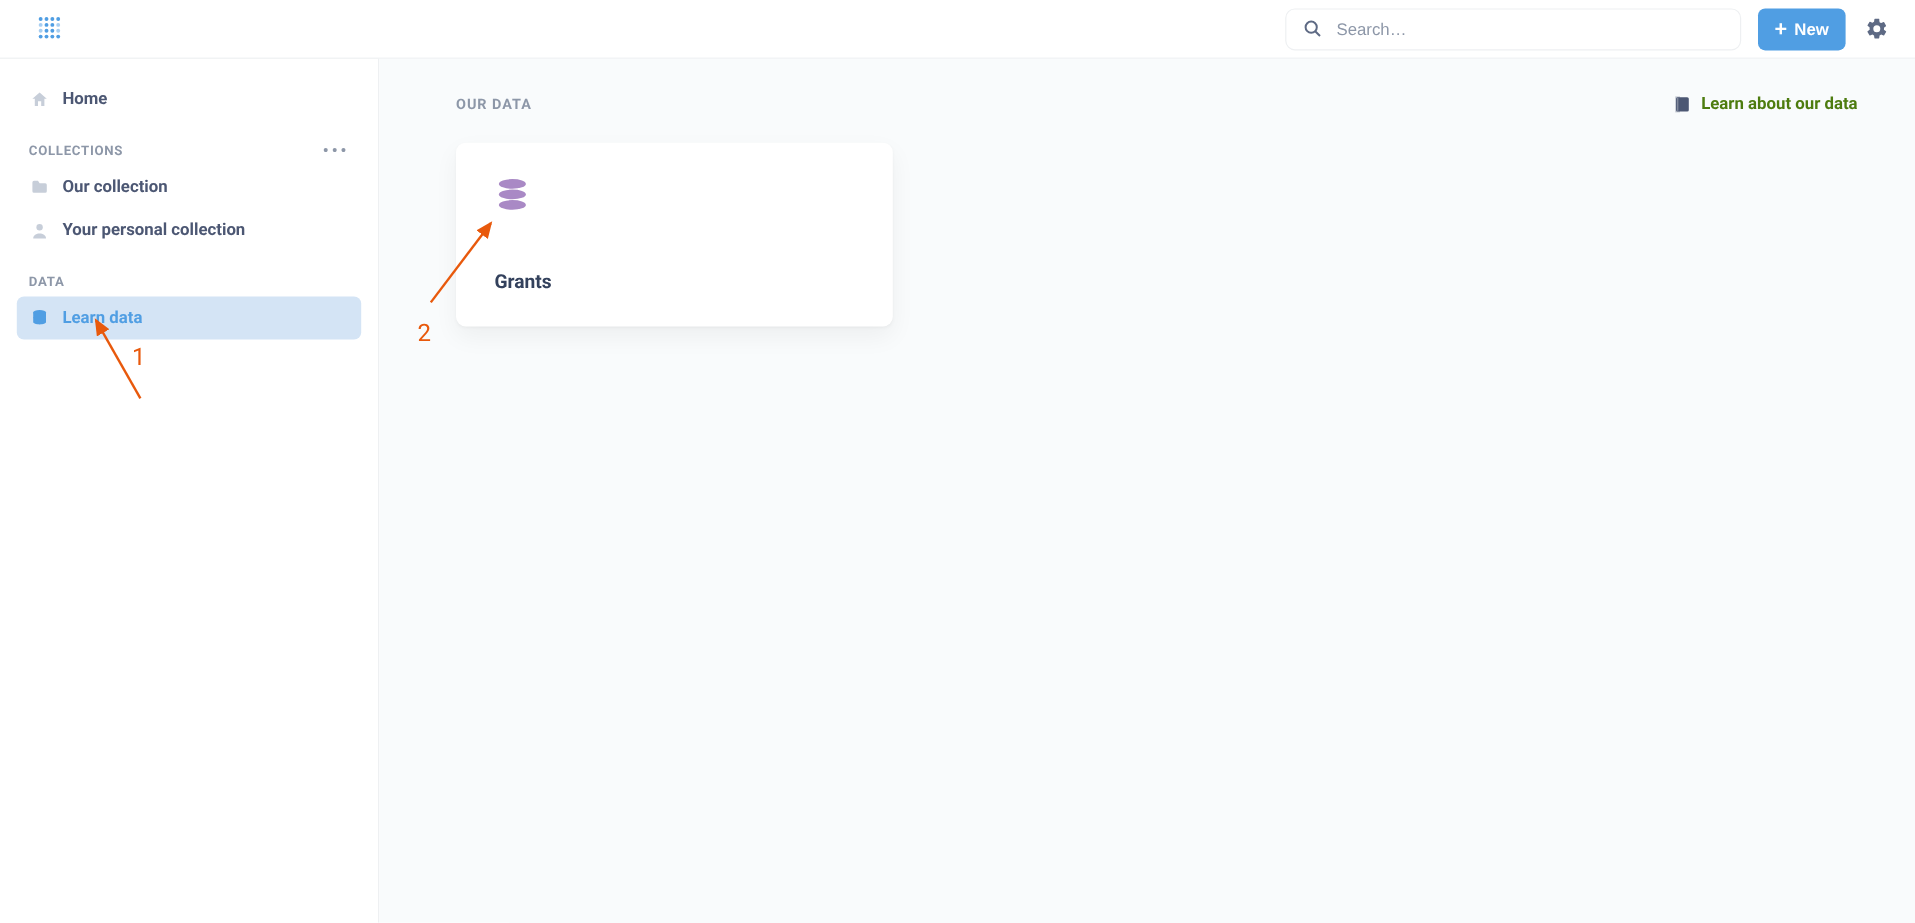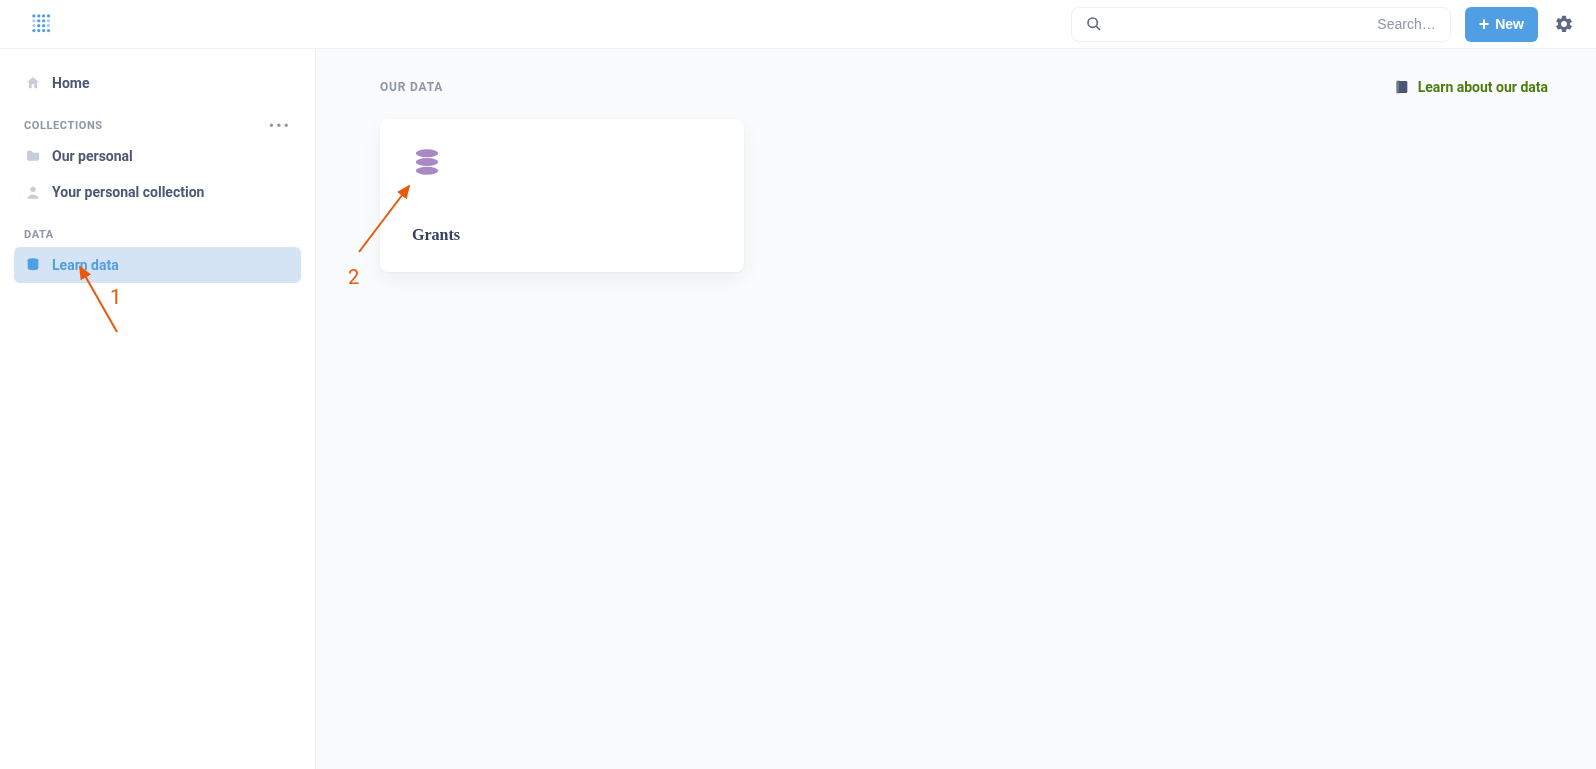--- a/index.html
+++ b/index.html
@@ -36,23 +36,22 @@
       padding: 0 14px;
       margin-right: 14px;
       background: #fff;
     }
     .search-box input {
       border: none;
       outline: none;
       flex: 1;
       font-size: 14px;
       color: #4c5773;
-      margin-left: 24px;
+      margin-left: 12px;
       background: transparent;
-      text-align: right;
     }
     .search-box input::placeholder { color: #8d97a8; }
     .btn-new {
       display: flex;
       align-items: center;
       background: #509ee3;
       color: #fff;
       font-weight: 700;
       font-size: 14px;
       border: none;
@@ -155,21 +154,21 @@
       font-weight: 700;
       color: #4d7c0f;
       cursor: pointer;
     }
     .learn-link .icon {
       margin-right: 8px;
       display: flex;
       align-items: center;
       color: #4c5773;
     }
-    .cards { display: flex; gap: 22px; font-family: Liberation Serif, serif; }
+    .cards { display: flex; gap: 22px; }
     .card {
       width: 364px;
       height: 153px;
       background: #fff;
       border-radius: 8px;
       box-shadow: 0 1px 3px rgba(0,0,0,0.04), 0 8px 20px rgba(0,0,0,0.05);
       padding: 28px 32px;
       display: flex;
       flex-direction: column;
       justify-content: space-between;
@@ -262,21 +261,21 @@
         <span>•••</span>
       </span>
     </div>
 
     <div class="sb-item">
       <span class="icon">
         <svg width="16" height="16" viewBox="0 0 24 24" fill="currentColor">
             <path d="M3 6a2 2 0 0 1 2-2h5l2 3h7a2 2 0 0 1 2 2v8a2 2 0 0 1-2 2H5a2 2 0 0 1-2-2z"></path>
           </svg>
       </span>
-      <span>Our personal</span>
+      <span>Our collection</span>
     </div>
 
     <div class="sb-item">
       <span class="icon">
         <svg width="16" height="16" viewBox="0 0 24 24" fill="currentColor">
             <circle cx="12" cy="8" r="4"></circle>
             <path d="M4 22c0-4 4-6 8-6s8 2 8 6z"></path>
           </svg>
       </span>
       <span>Your personal collection</span>

